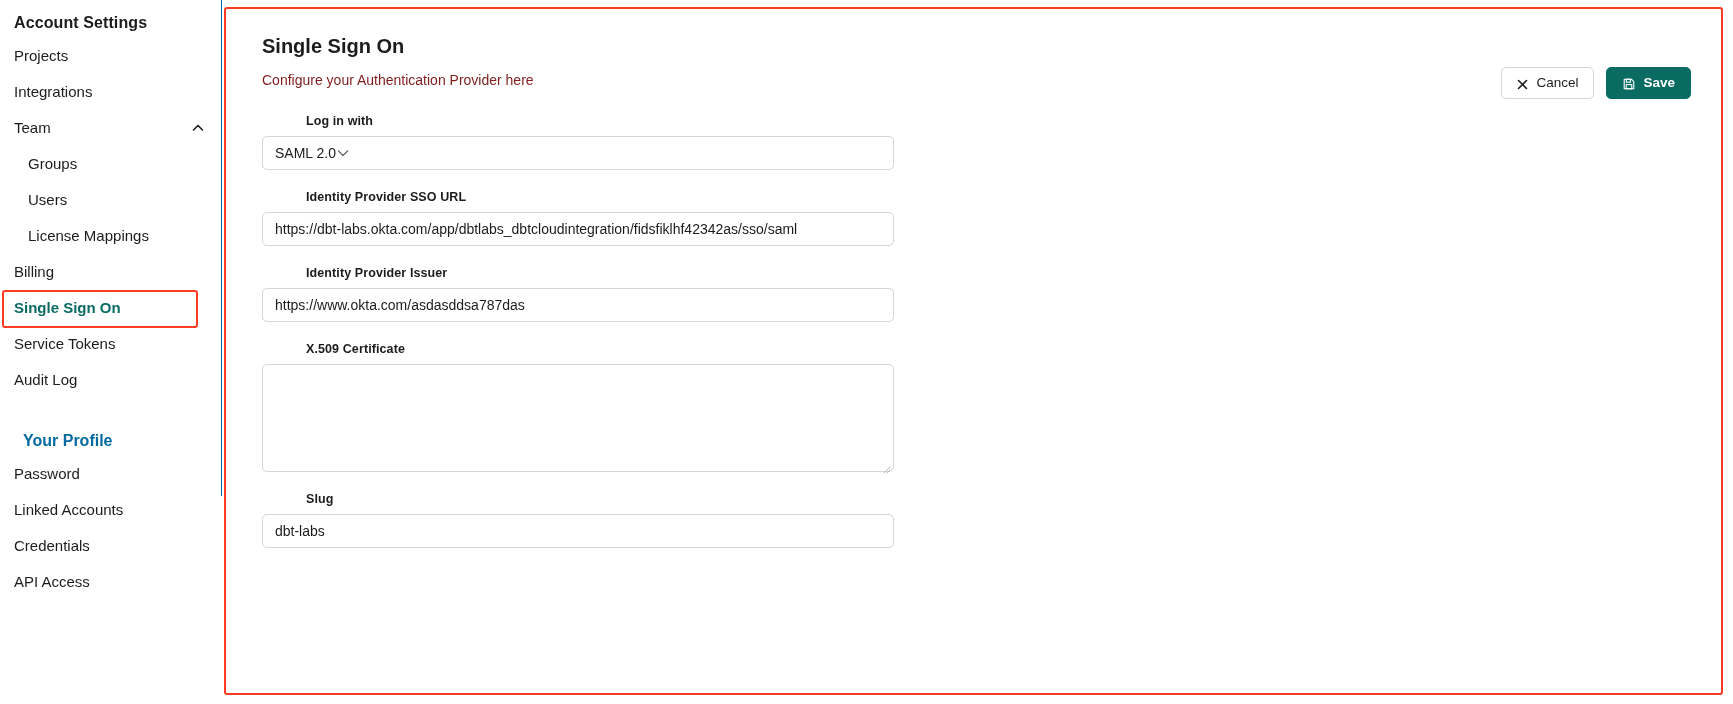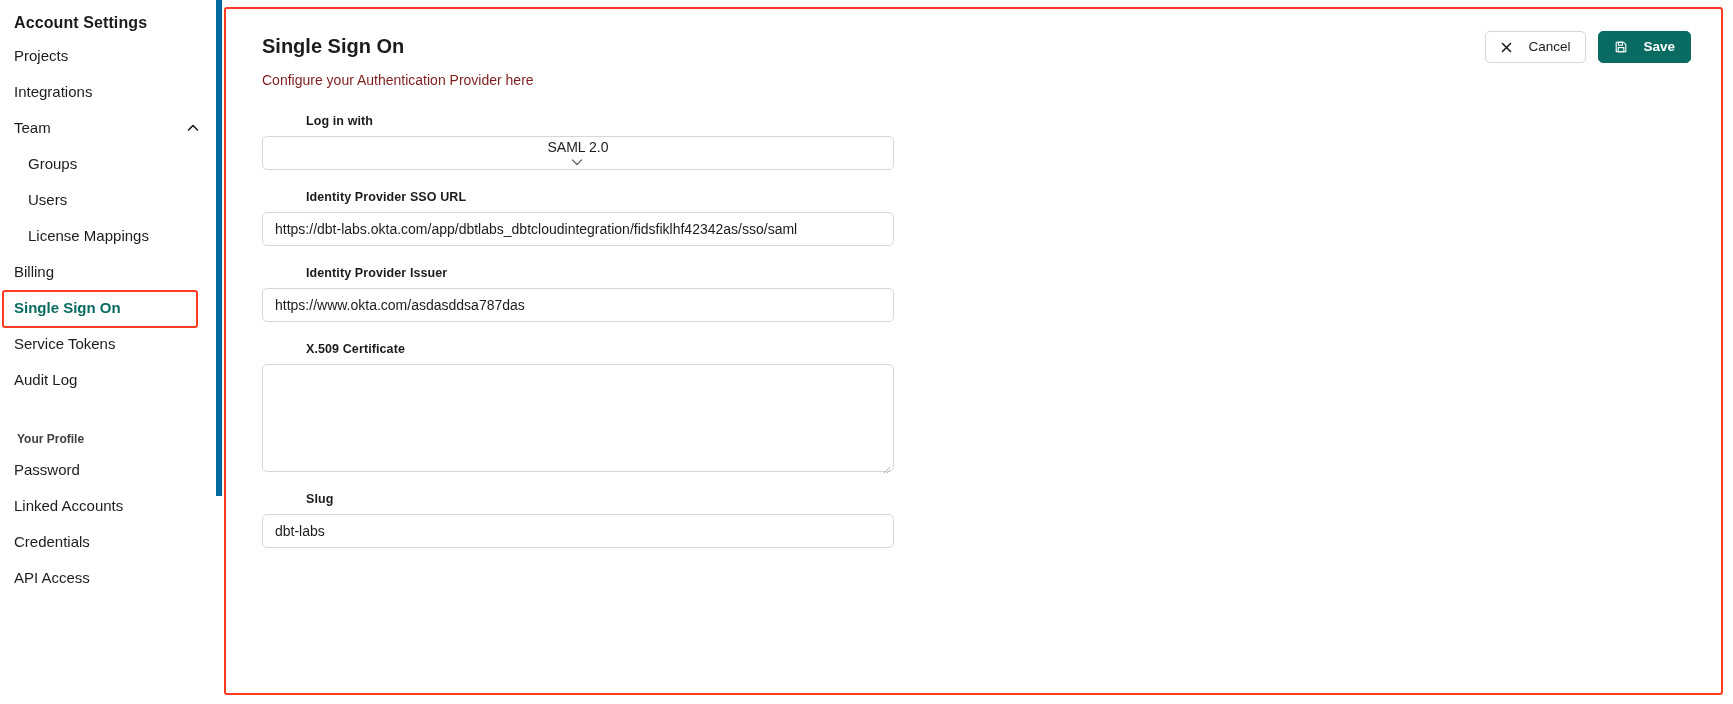--- a/index.html
+++ b/index.html
@@ -16,21 +16,21 @@
     height: 704px;
     background: #ffffff;
   }
 
   
   .sidebar {
     width: 222px;
     min-width: 222px;
     height: 496px;
     background: #ffffff;
-    border-right: 6px solid #0369a1;
+    border-right: 1px solid #0369a1;
     padding-top: 8px;
     position: relative;
   }
   .sidebar-title {
     font-size: 16px;
     font-weight: bold;
     color: #1c1c1c;
     padding: 6px 14px 6px 14px;
     letter-spacing: 0.1px;
   }
@@ -60,24 +60,24 @@
     pointer-events: none;
   }
   .chev {
     width: 14px; height: 14px;
     display: inline-block;
     position: relative;
     margin-right: 2px;
   }
   .chev svg { display:block; }
   .profile-head {
-    font-size: 12px;
-    font-weight: bold;
-    color: #404040;
-    padding: 8px 14px 6px 17px;
+    font-size: 16px;
+    font-weight: bold;
+    color: #0369a1;
+    padding: 8px 14px 6px 23px;
     margin-top: 26px;
   }
 
   
   .main-wrap {
     flex: 1;
     position: relative;
     padding: 6px 10px 10px 2px;
   }
   .main-card {
@@ -104,28 +104,29 @@
   .actions {
     position: absolute;
     top: 22px;
     right: 30px;
     display: flex;
     gap: 12px;
     align-items: center;
   }
   .btn {
     display: inline-flex;
-    align-items: center;
-    gap: 16px;
+    align-items: flex-end;
+    gap: 8px;
     font-size: 13.5px;
     border-radius: 5px;
     padding: 8px 15px;
     cursor: pointer;
     line-height: 14px;
     white-space: nowrap;
+    margin-top: 36px;
   }
   .btn-cancel {
     background: #ffffff;
     border: 1px solid #d6d6d6;
     color: #1c1c1c;
   }
   .btn-save {
     background: #0a6b63;
     border: 1px solid #0a6b63;
     color: #ffffff;
@@ -151,23 +152,22 @@
     background: #ffffff;
     font-size: 14px;
     color: #1c1c1c;
     padding: 0 12px;
     display: flex;
     align-items: center;
     font-family: "Liberation Sans", sans-serif;
     outline: none;
   }
   .select-control {
-    justify-content: flex-end;
+    justify-content: flex-start;
     cursor: pointer;
-    flex-direction: column;
   }
   .textarea-control {
     width: 632px;
     height: 108px;
     border: 1px solid #d6d6d6;
     border-radius: 5px;
     background: #ffffff;
     font-size: 14px;
     color: #1c1c1c;
     padding: 8px 12px;

